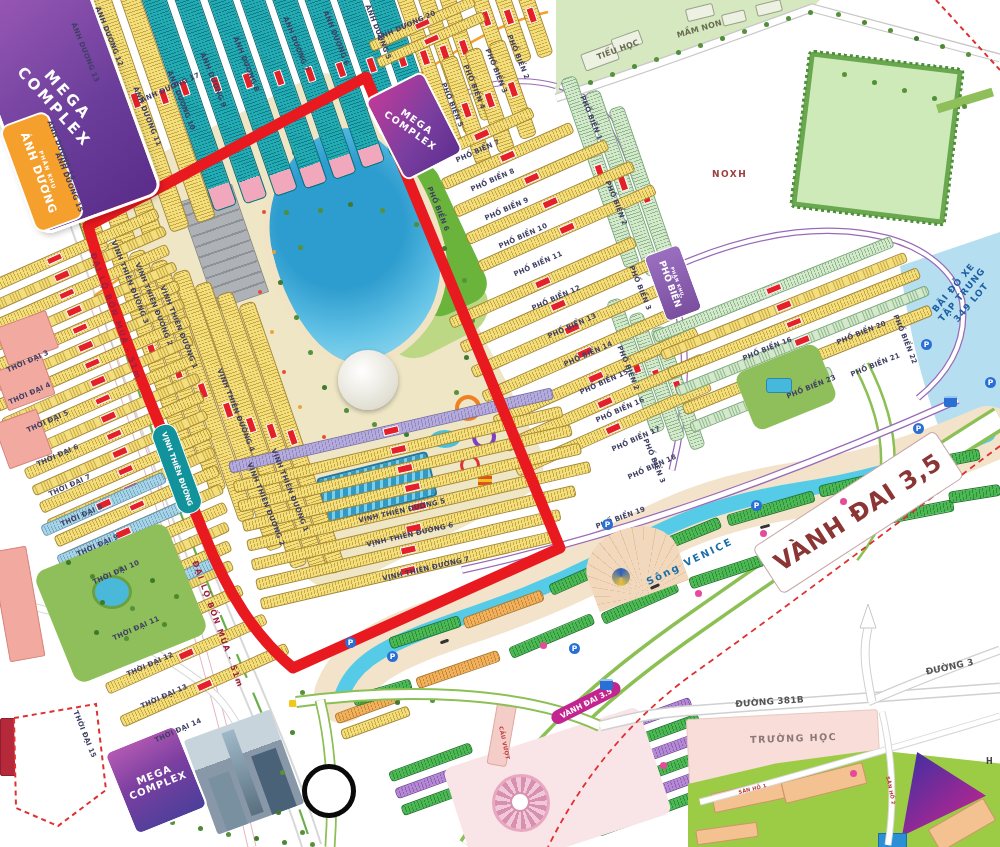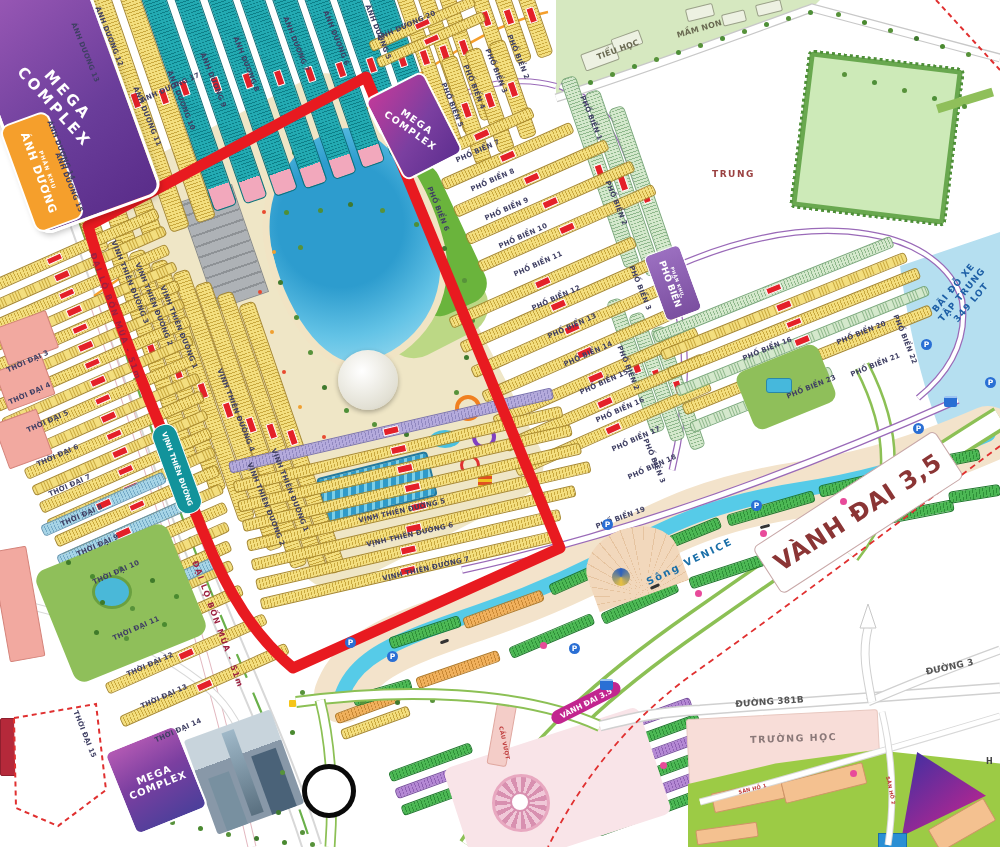--- a/index.html
+++ b/index.html
@@ -428,21 +428,21 @@
 
 <div class="L" style="left:96px;top:252px;transform:rotate(70deg);font-size:8px;color:#9c2040;letter-spacing:1.5px">ĐẠI LỘ BỐN MÙA - 51m</div>
 <div class="L" style="left:198px;top:560px;transform:rotate(70deg);font-size:8px;color:#9c2040;letter-spacing:1.5px">ĐẠI LỘ BỐN MÙA - 51m</div>
 <div class="L" style="left:645px;top:578px;transform:rotate(-26deg);font-size:10px;color:#1a6fa8;letter-spacing:2px">Sông VENICE</div>
 <div class="L" style="left:735px;top:700px;transform:rotate(-4deg);font-size:9px;color:#555">ĐƯỜNG 381B</div>
 <div class="L" style="left:925px;top:668px;transform:rotate(-12deg);font-size:9px;color:#555">ĐƯỜNG 3</div>
 <div class="L" style="left:503px;top:726px;transform:rotate(78deg);font-size:5.5px;color:#c04040">CẦU VƯỢT</div>
 <div class="L" style="left:738px;top:790px;transform:rotate(-14deg);font-size:5px;color:#c03a3a">SÂN HỒ 1</div>
 <div class="L" style="left:890px;top:776px;transform:rotate(78deg);font-size:5px;color:#c03a3a">SÂN HỒ 2</div>
 
-<div class="L" style="left:712px;top:170px;font-size:9px;color:#9a4040;letter-spacing:1.5px">TRUNG</div>
+<div class="L" style="left:712px;top:170px;font-size:9px;color:#9a4040;letter-spacing:1.5px">NOXH</div>
 <div class="L" style="left:750px;top:735px;font-size:9.5px;color:#8a7878;letter-spacing:1.5px;transform:rotate(-2deg)">TRƯỜNG HỌC</div>
 <div class="L" style="left:596px;top:54px;font-size:8px;color:#6a6a52;transform:rotate(-20deg)">TIỂU HỌC</div>
 <div class="L" style="left:676px;top:32px;font-size:8px;color:#6a6a52;transform:rotate(-16deg)">MẦM NON</div>
 <div class="L" style="left:986px;top:758px;font-size:8px;color:#444">H</div>
 
 <div class="top" style="position:absolute;left:928px;top:310px;transform:rotate(-50deg);transform-origin:0 0;text-align:center;color:#1d5fa6;font-weight:700;font-size:9px;line-height:1.25;letter-spacing:1px">
   <div>BÃI ĐỖ XE</div>
   <div>TẬP TRUNG</div>
   <div>349 LOT</div>
 </div>

